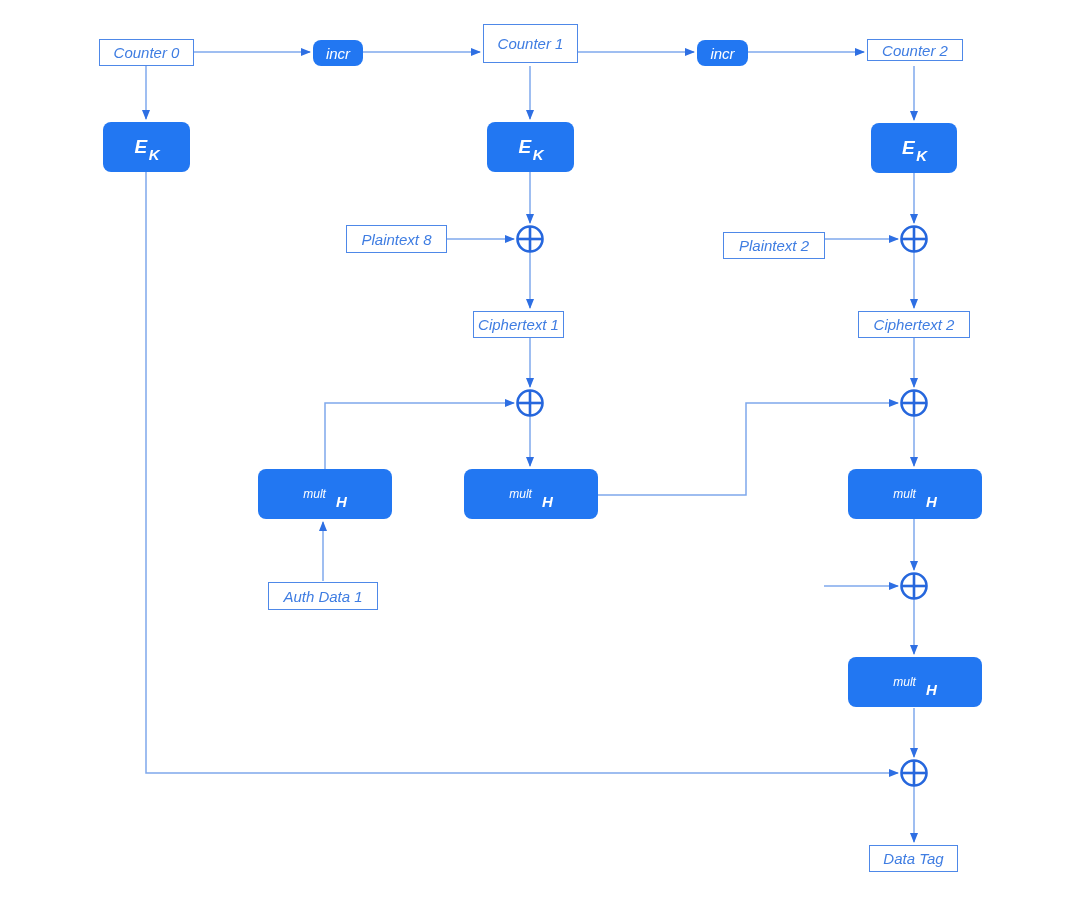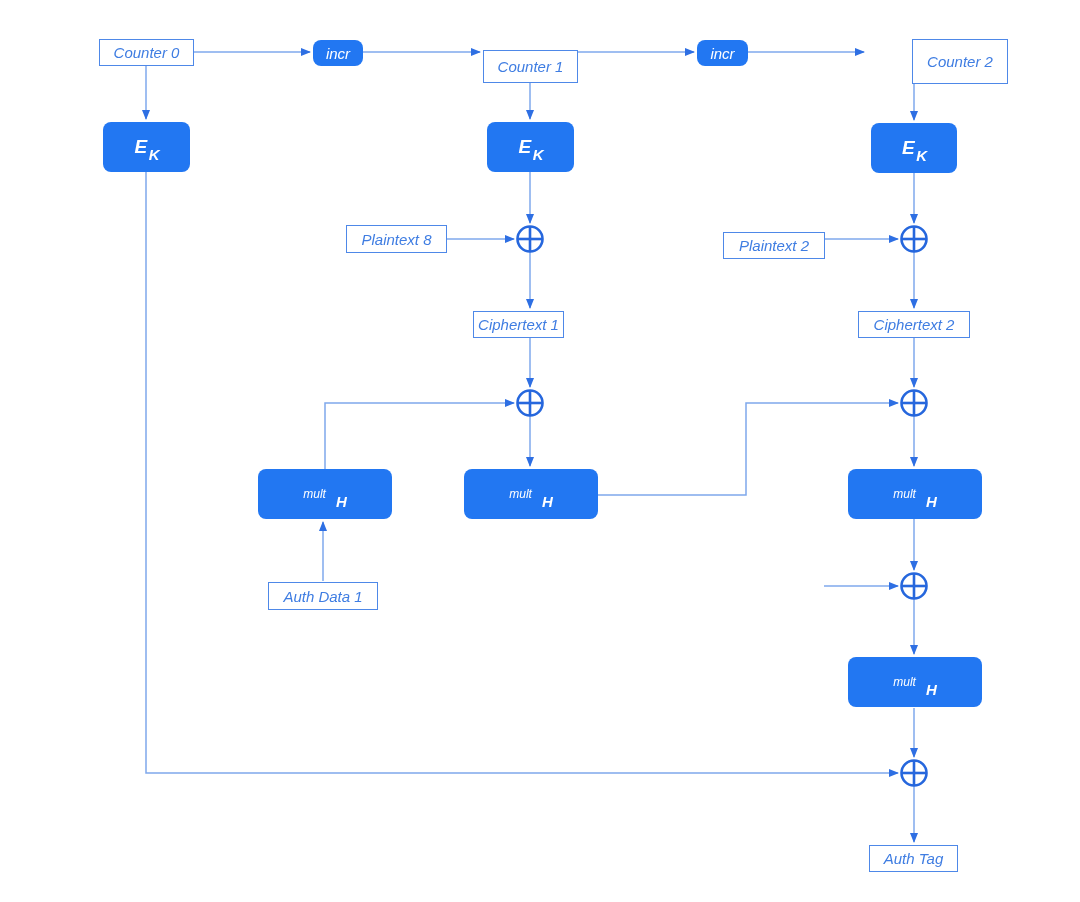--- a/index.html
+++ b/index.html
@@ -153,23 +153,23 @@
       <g>
         <circle cx="914" cy="773" r="12.5"></circle>
           <line x1="914" y1="760.5" x2="914" y2="785.5"></line>
           <line x1="901.5" y1="773" x2="926.5" y2="773"></line>
       </g>
     </g>
   </svg>
 
   <div class="node outline" style="left:99px;top:39px;width:95px;height:27px">Counter 0</div>
   <div class="node solid" style="left:313px;top:40px;width:50px;height:26px">incr</div>
-  <div class="node outline" style="left:483px;top:50px;width:95px;height:33px">Counter 1</div>
+  <div class="node outline" style="left:483px;top:24px;width:95px;height:39px">Counter 1</div>
   <div class="node solid" style="left:697px;top:40px;width:51px;height:26px">incr</div>
-  <div class="node outline" style="left:912px;top:39px;width:96px;height:45px">Counter 2</div>
+  <div class="node outline" style="left:867px;top:39px;width:96px;height:22px">Counter 2</div>
 
   <div class="node solid ek" style="left:103px;top:122px;width:87px;height:50px">
     <span class="main">E</span><span class="sub">K</span>
   </div>
   <div class="node solid ek" style="left:487px;top:122px;width:87px;height:50px">
     <span class="main">E</span><span class="sub">K</span>
   </div>
   <div class="node solid ek" style="left:871px;top:123px;width:86px;height:50px">
     <span class="main">E</span><span class="sub">K</span>
   </div>
@@ -186,15 +186,15 @@
     <span class="main">mult</span><span class="sub">H</span>
   </div>
   <div class="node solid mult" style="left:848px;top:469px;width:134px;height:50px">
     <span class="main">mult</span><span class="sub">H</span>
   </div>
   <div class="node solid mult" style="left:848px;top:657px;width:134px;height:50px">
     <span class="main">mult</span><span class="sub">H</span>
   </div>
 
   <div class="node outline" style="left:268px;top:582px;width:110px;height:28px">Auth Data 1</div>
-  <div class="node outline" style="left:869px;top:845px;width:89px;height:27px">Auth Tag</div>
+  <div class="node outline" style="left:869px;top:845px;width:89px;height:27px">Data Tag</div>
 
 </div>
 
 </body></html>

